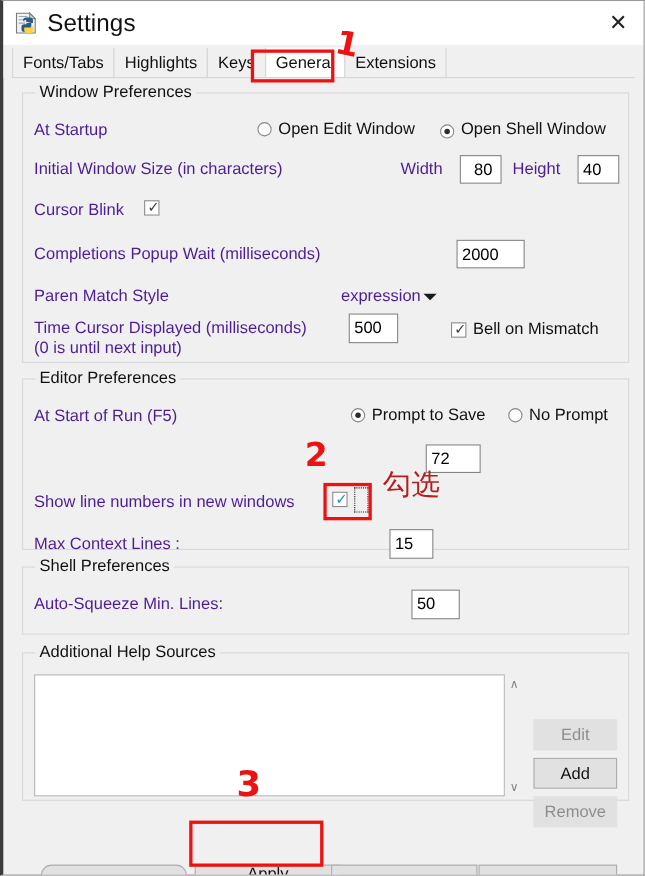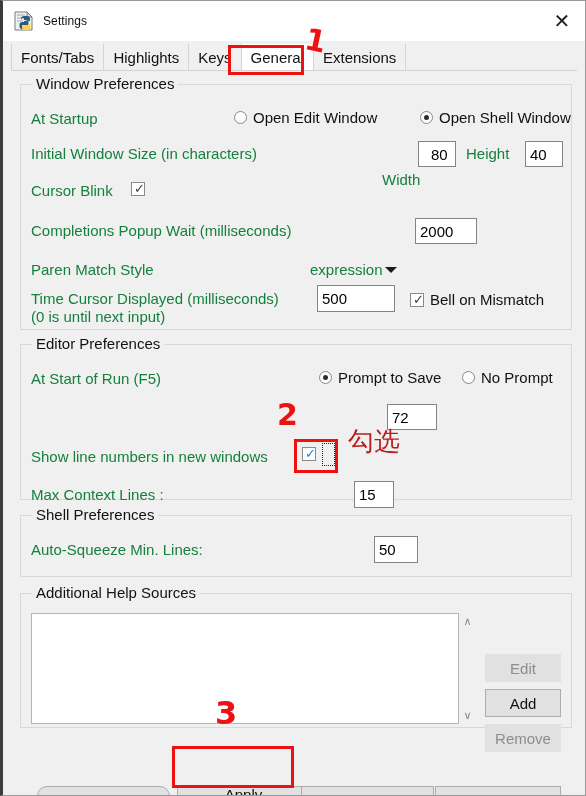--- a/index.html
+++ b/index.html
@@ -24,21 +24,21 @@
   #titlebar {
     height:40px; background:#ffffff;
     display:flex; align-items:center;
     position:relative;
   }
   #title-icon {
     width:22px; height:22px; margin-left:10px; margin-right:8px;
     position:relative; flex:none;
   }
   #title-text {
-    font-size:12px; color:#111; letter-spacing:0.1px;
+    font-size:22px; color:#111; letter-spacing:0.1px;
   }
   #close-btn {
     position:absolute; right:0; top:0; width:46px; height:40px;
     display:flex; align-items:center; justify-content:center;
     font-size:20px; color:#222; line-height:1; font-weight:300;
   }
 
   
   #tabstrip {
     height:30px; display:flex; align-items:flex-end;
@@ -74,21 +74,21 @@
     position:absolute;
     border:1px solid #d8d8d8;
     background:#f0f0f0;
   }
   .group-title {
     position:absolute; top:-10px; left:11px;
     background:#f0f0f0; padding:0 4px;
     font-size:15px; color:#111;
   }
   .lbl {
-    position:absolute; font-size:15px; color:#15803d; white-space:nowrap;
+    position:absolute; font-size:15px; color:#4c1d95; white-space:nowrap;
   }
   .lbl2 { line-height:17px; }
 
   
   .entry {
     position:absolute; background:#fff;
     border:1px solid #848484;
     font-size:15px; color:#000;
     display:flex; align-items:center;
     padding-left:4px;
@@ -201,48 +201,48 @@
     <div class="group" style="left:14px; top:12px; width:552px; height:246px;">
       <div class="group-title">Window Preferences</div>
     </div>
 
     <div class="lbl" style="left:25px; top:38px;">At Startup</div>
 
     <div class="radio-wrap" style="left:228px; top:37px;">
       <span class="radio"></span>
       <span class="radio-lbl">Open Edit Window</span>
     </div>
-    <div class="radio-wrap" style="left:414px; top:37px;">
+    <div class="radio-wrap" style="left:394px; top:37px;align-items:flex-end;">
       <span class="radio on"></span>
       <span class="radio-lbl">Open Shell Window</span>
     </div>
 
     <div class="lbl" style="left:25px; top:73px;">Initial Window Size  (in characters)</div>
-    <div class="lbl" style="left:376px; top:73px;margin-top:26px;">Width</div>
+    <div class="lbl" style="left:358px; top:73px;">Width</div>
     <div class="entry" style="left:412px; top:69px; width:38px; height:26px;padding-left:12px;">80</div>
     <div class="lbl" style="left:460px; top:73px;">Height</div>
     <div class="entry" style="left:519px; top:69px; width:38px; height:26px;">40</div>
 
     <div class="lbl" style="left:25px; top:110px;">Cursor Blink</div>
     <div class="cb-wrap" style="left:125px; top:110px;">
       <span class="cbox">
           <span class="tick">✓</span>
         </span>
     </div>
 
     <div class="lbl" style="left:25px; top:150px;">Completions Popup Wait (milliseconds)</div>
     <div class="entry" style="left:409px; top:146px; width:62px; height:26px;">2000</div>
 
     <div class="lbl" style="left:25px; top:189px;">Paren Match Style</div>
     <div class="lbl" style="left:304px; top:189px;">expression</div>
     <div class="dd-arrow" style="left:379px; top:195px;"></div>
 
     <div class="lbl lbl2" style="left:25px; top:218px;">Time Cursor Displayed (milliseconds)</div>
     <div class="lbl lbl2" style="left:25px; top:236px;">(0 is until next input)</div>
-    <div class="entry" style="left:311px; top:213px; width:78px; height:27px;">500</div>
+    <div class="entry" style="left:311px; top:213px; width:45px; height:27px;">500</div>
     <div class="cb-wrap" style="left:404px; top:219px;">
       <span class="cbox">
           <span class="tick">✓</span>
         </span>
       <span class="cb-lbl">Bell on Mismatch</span>
     </div>
 
     <div class="group" style="left:14px; top:272px; width:552px; height:156px;">
       <div class="group-title">Editor Preferences</div>
     </div>

